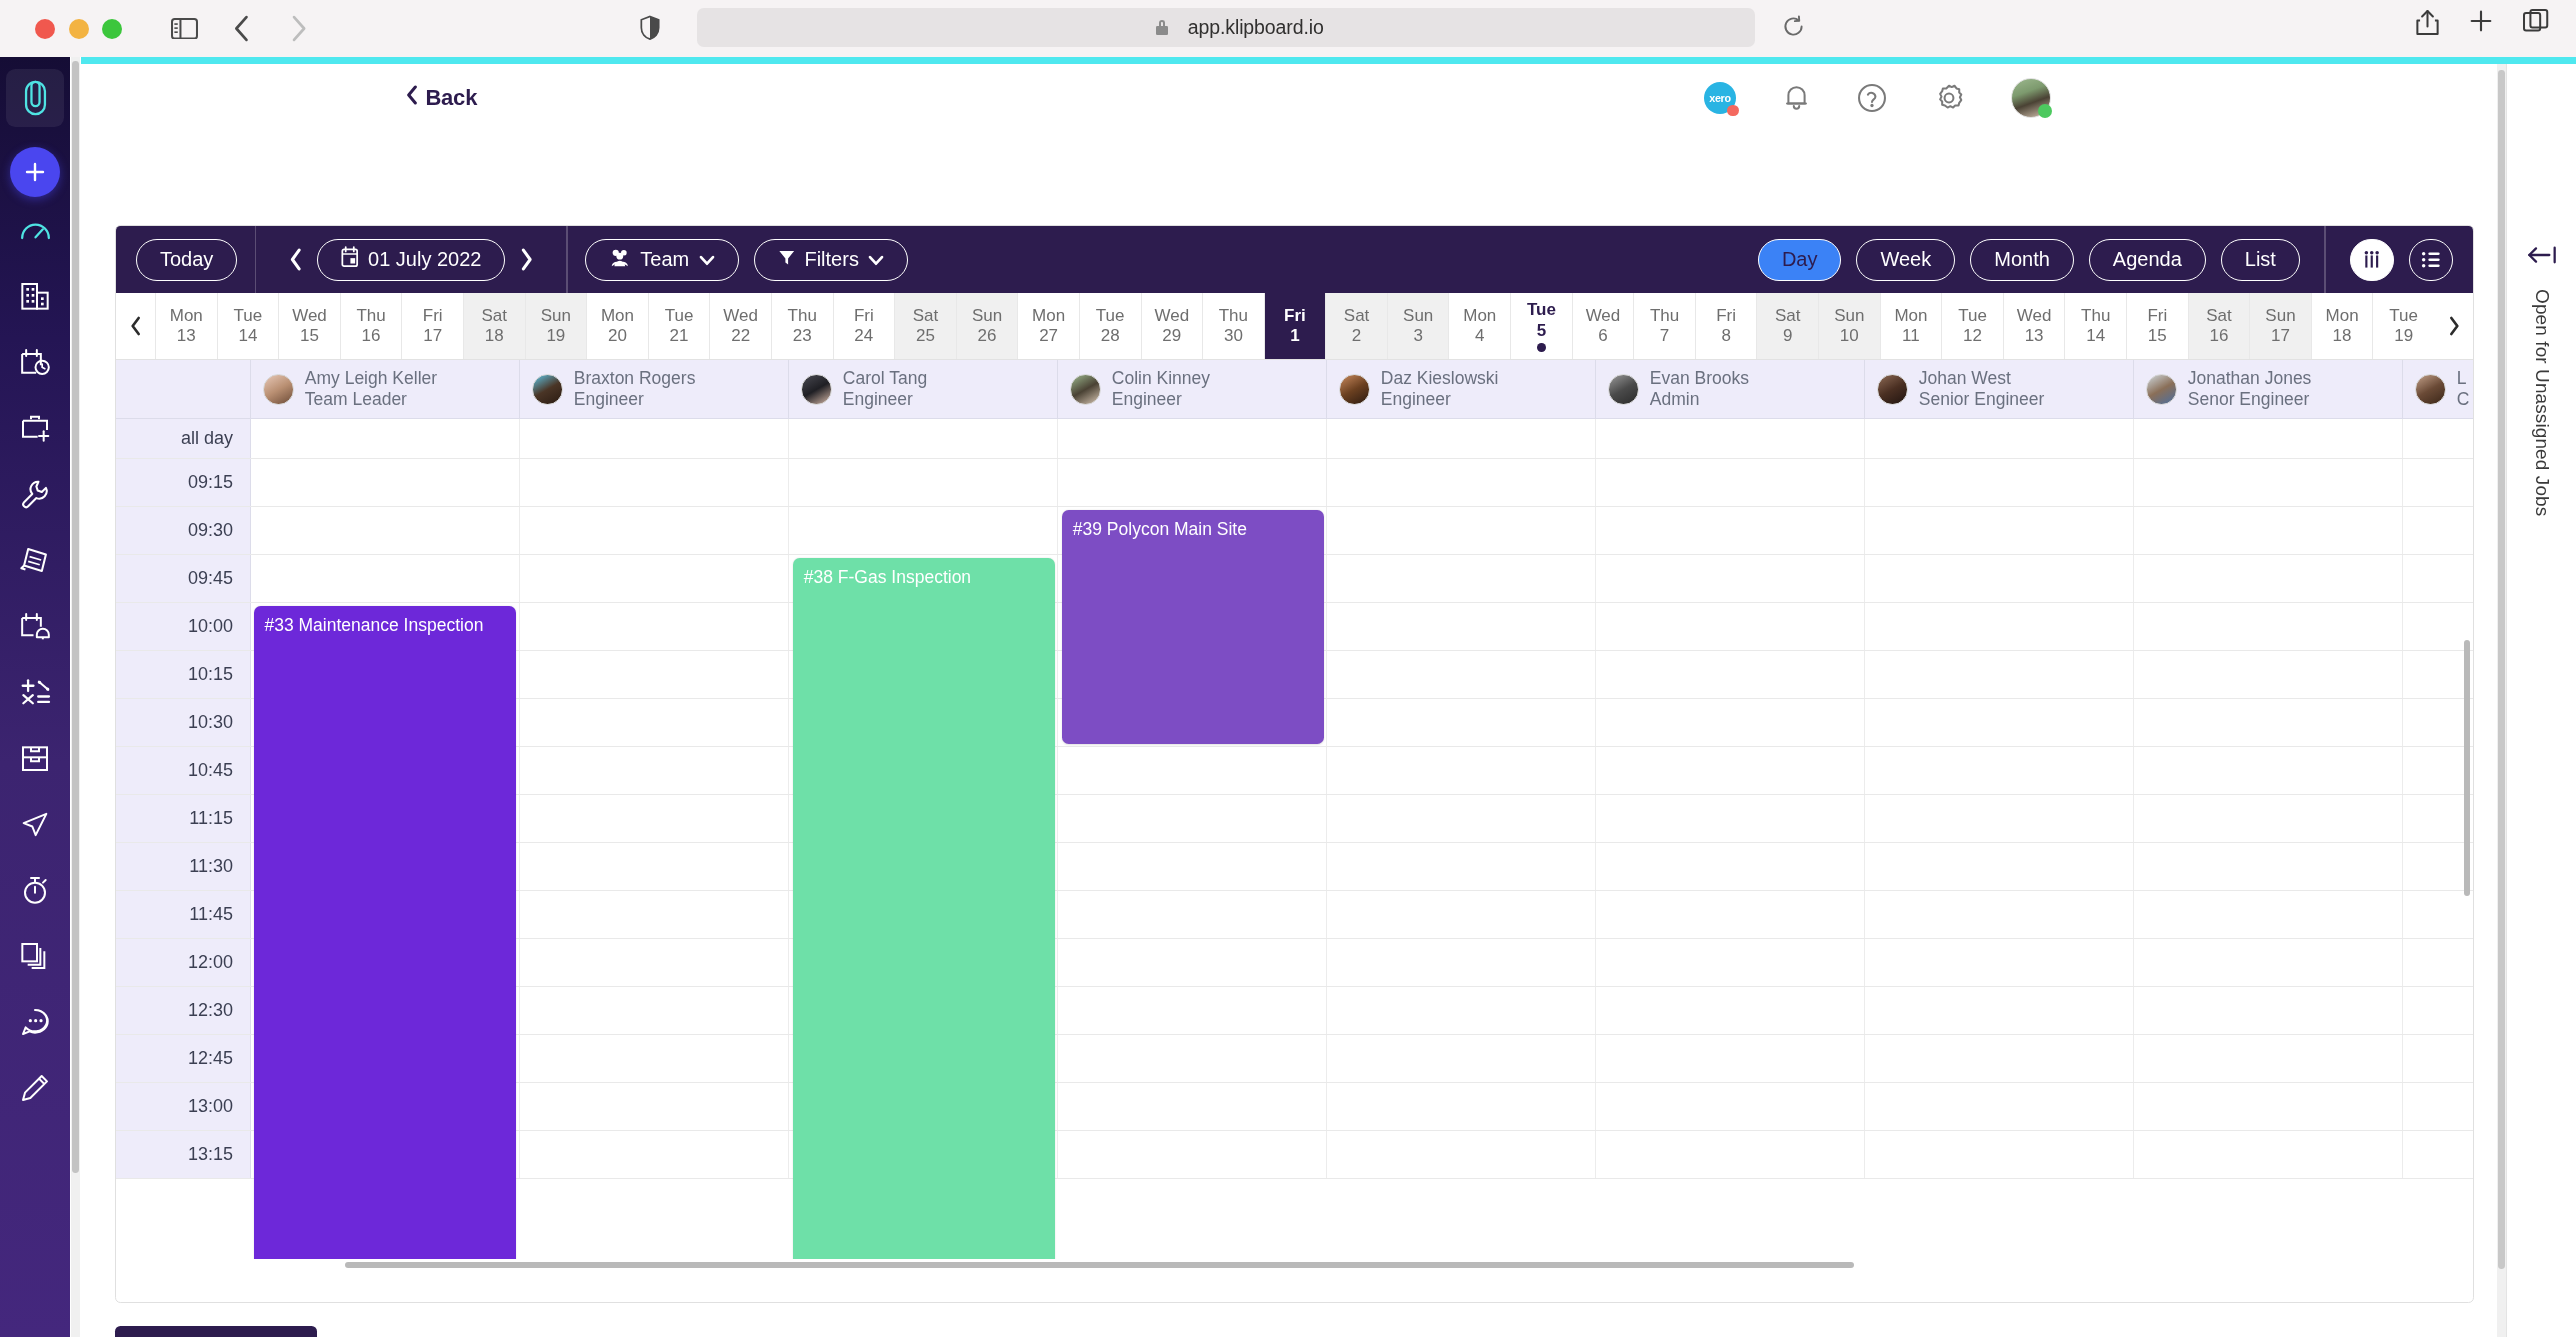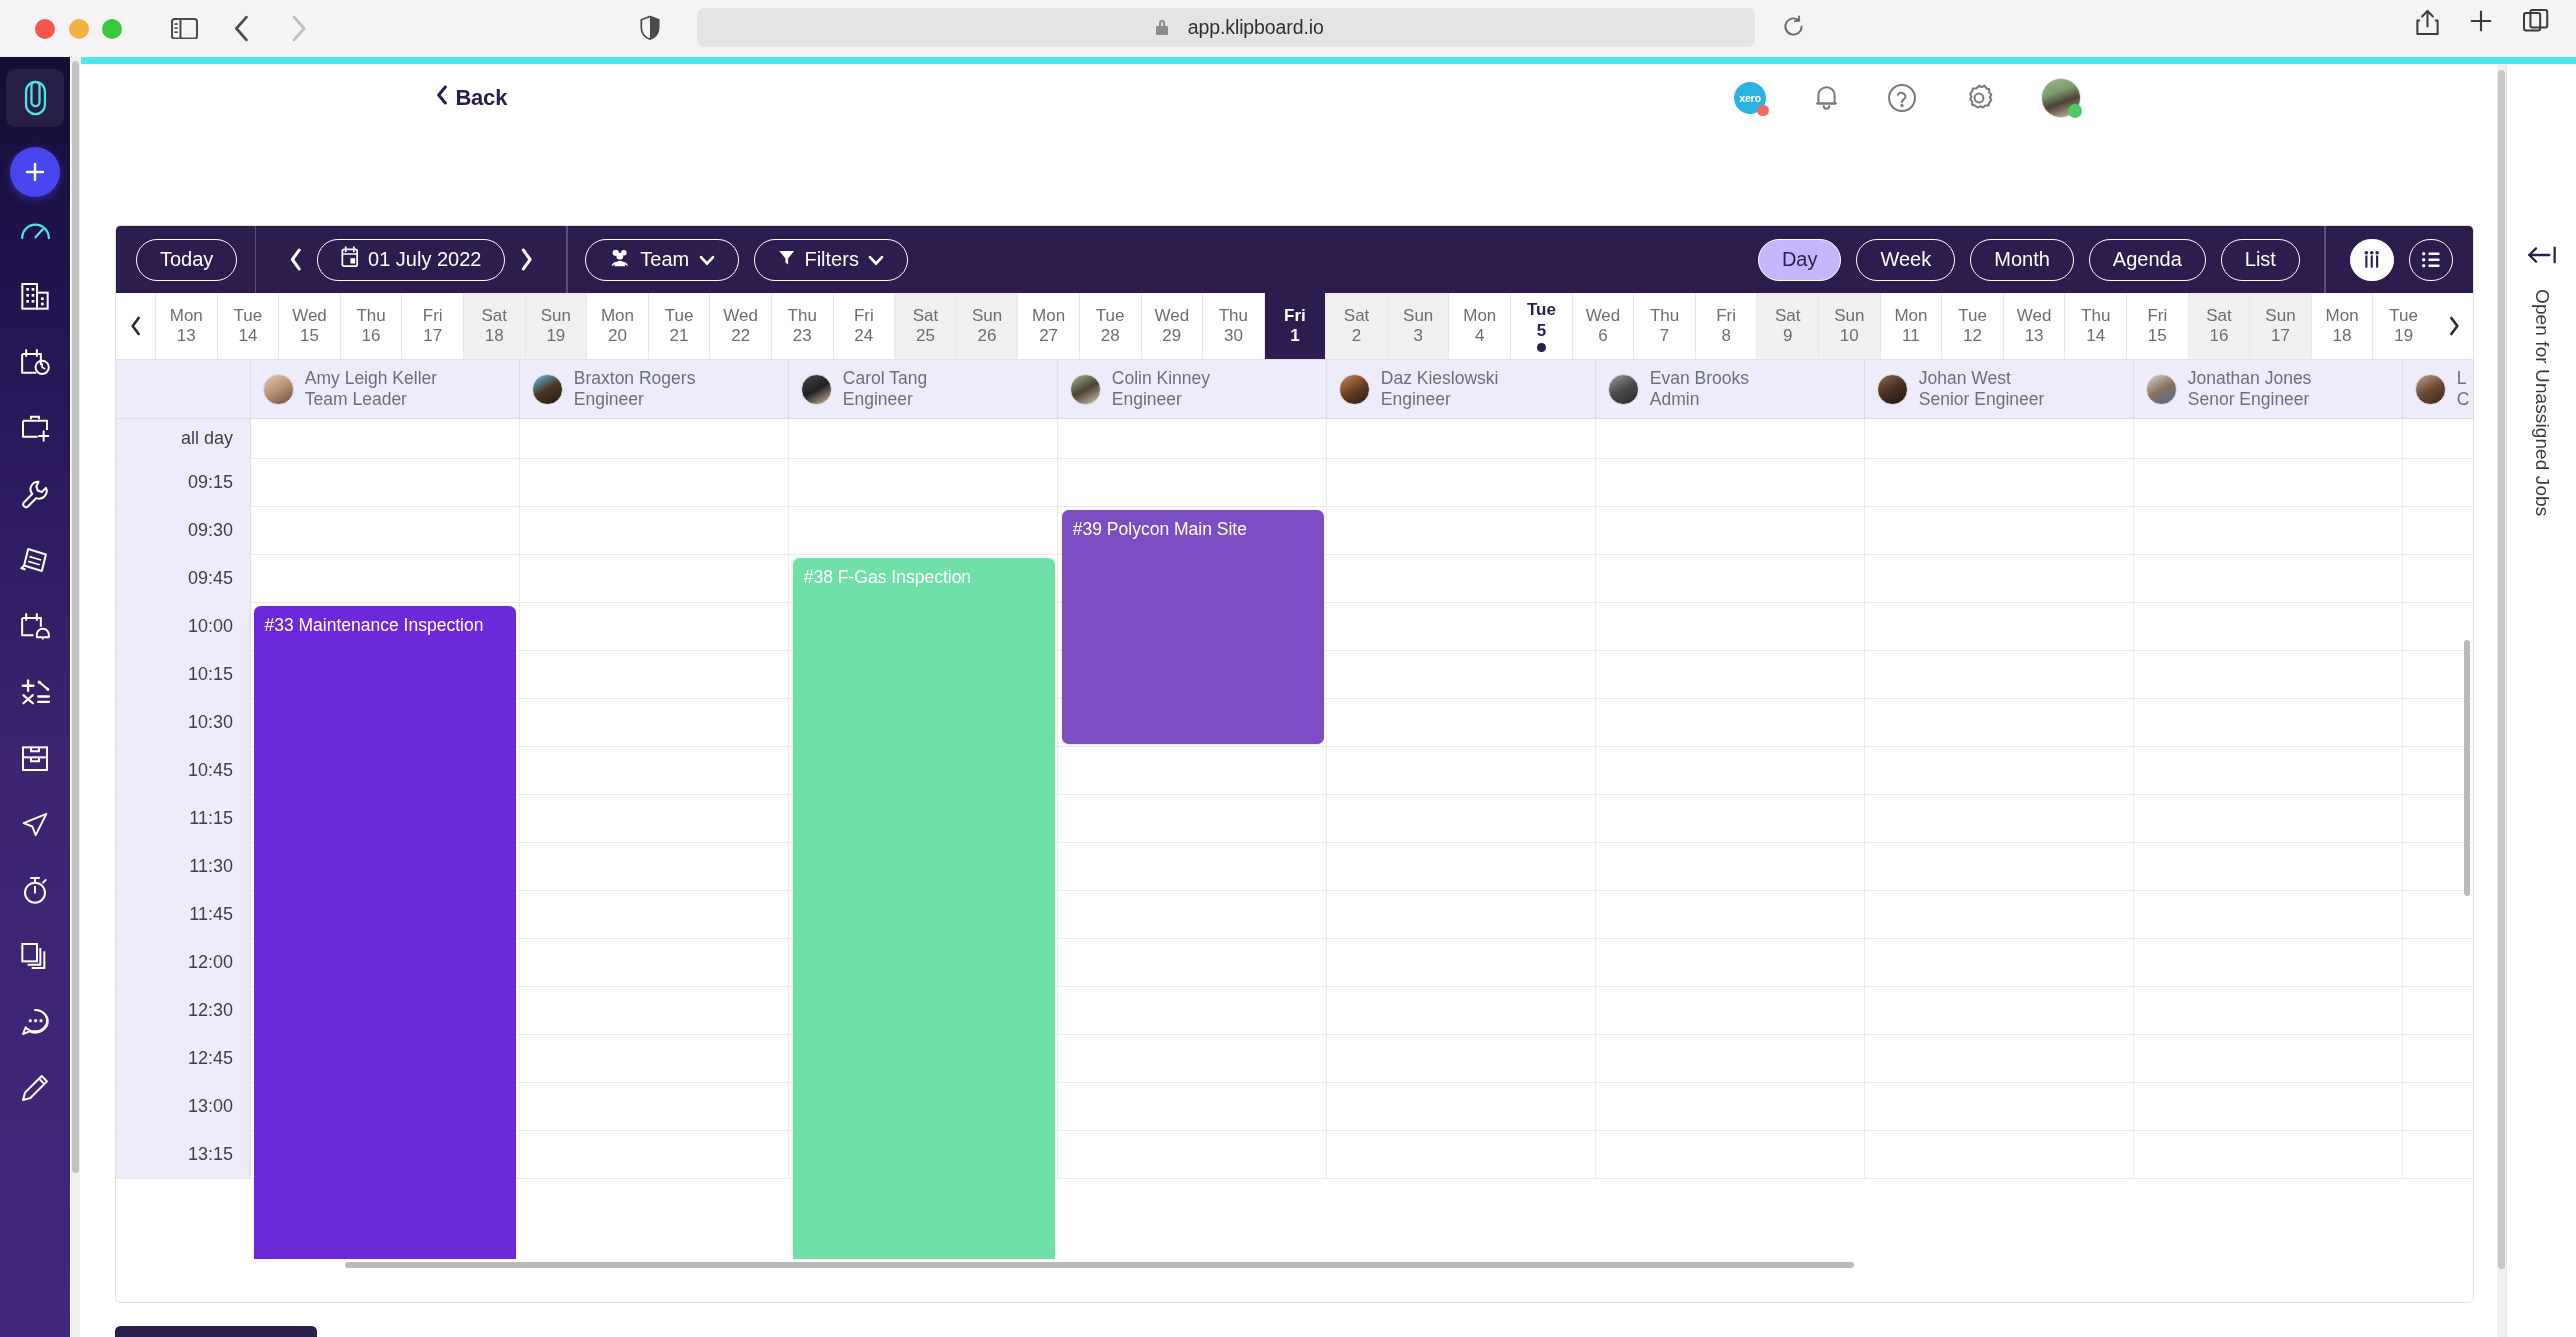--- a/index.html
+++ b/index.html
@@ -77,21 +77,21 @@
     position: absolute; left: 1.3px; top: 4px; width: 6.7px; height: 1112px;
     background: #c3c3c3; border-radius: 3.4px;
   }
 
   
   .accent-bar { position: absolute; left: 81px; top: 0; width: 2495px; height: 6.7px; background: #4fe8ef; }
 
   
   .app-header {
     position: absolute; left: 81px; top: 6.7px; width: 2005px; height: 69px;
-    background: #fff; display: flex; align-items: center; margin-left: 30px;
+    background: #fff; display: flex; align-items: center;
   }
   .back-btn {
     margin-left: 325px; display: flex; align-items: center; gap: 7.4px;
     color: #2d1c4e; font-size: 22px; font-weight: 700; letter-spacing: -0.2px;
   }
   .header-right { margin-left: auto; margin-right: 35px; display: flex; align-items: center; gap: 47px; }
   .xero-badge { position: relative; width: 32px; height: 32px; text-align: center; }
   .xero-badge .circle {
     width: 32px; height: 32px; border-radius: 50%; background: #29b4e3;
     display: flex; align-items: center; justify-content: center;
@@ -115,21 +115,21 @@
 
   
   .toolbar {
     height: 67px; background: #2d1c4e; display: flex; align-items: center; padding: 0 20px;
   }
   .pill {
     height: 42px; border: 1.3px solid #ffffff; border-radius: 21px;
     display: flex; align-items: center; justify-content: center; gap: 9.4px;
     color: #fff; font-size: 20px; padding: 0 23px; white-space: nowrap;
   }
-  .pill.active { background: #c4b5fd; color: #2d1c4e; border-color: #fff; }
+  .pill.active { background: #3b82f6; color: #2d1c4e; border-color: #fff; }
   .tb-divider { width: 1.3px; height: 67px; background: rgba(255,255,255,0.22); margin: 0 17.5px; }
   .tb-arrow { color: #fff; padding: 0 15px; display: flex; align-items: center; }
   .tb-group { display: flex; align-items: center; gap: 15px; }
   .tb-right { margin-left: auto; display: flex; align-items: center; gap: 15px; }
   .icon-pill {
     width: 44px; height: 42px; border: 1.3px solid #fff; border-radius: 22px;
     display: flex; align-items: center; justify-content: center; color: #fff;
   }
   .icon-pill.solid { background: #fff; color: #2d1c4e; border-color: #fff; }
 

